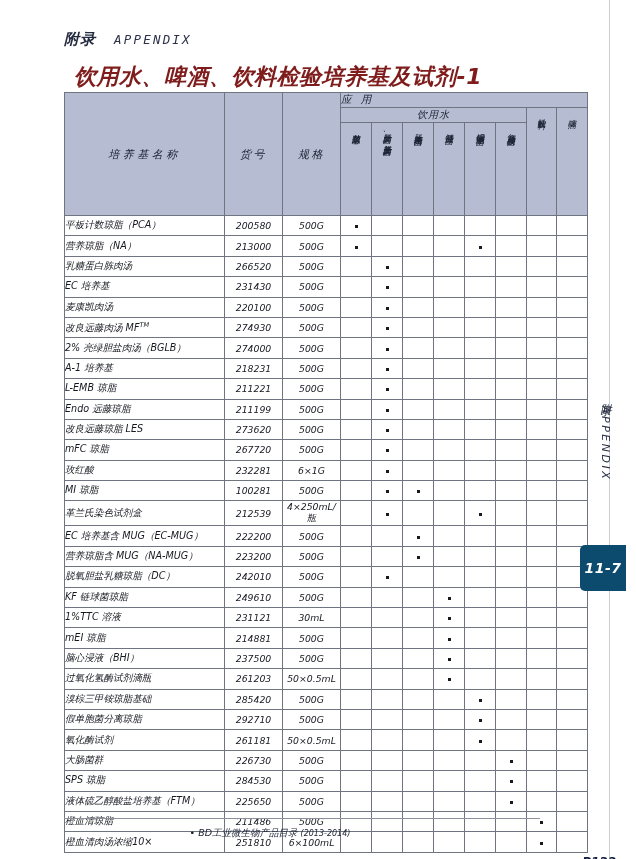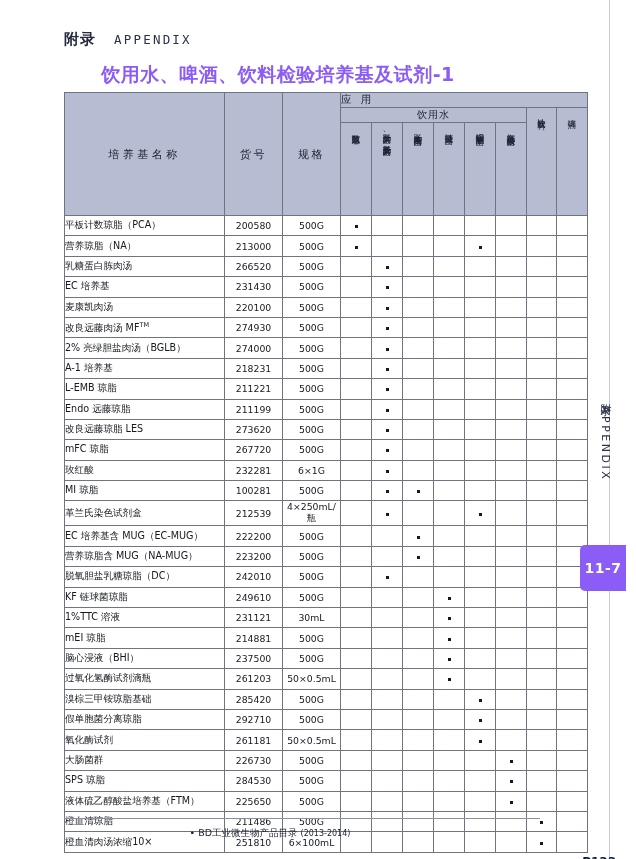--- a/index.html
+++ b/index.html
@@ -4,38 +4,38 @@
 <style>
   html,body{margin:0;padding:0;}
   body{
     width:636px;height:859px;
     background:#ffffff;
     font-family:"Liberation Serif","DejaVu Serif",serif;
     color:#111;
     position:relative;
     overflow:hidden;
   }
-  .page{position:absolute;inset:0;}
+  .page{position:absolute;inset:0;font-style:italic;}
 
   
   .appendix-line{
     position:absolute;left:64px;top:30px;
     display:flex;align-items:baseline;gap:18px;
     color:#232a3d;
   }
   .appendix-cn{font-size:15px;font-family:"DejaVu Sans","Liberation Sans",sans-serif;letter-spacing:1px;font-weight:600;}
   .appendix-en{font-size:12.5px;font-family:"DejaVu Sans Mono","Liberation Mono",monospace;letter-spacing:2.2px;color:#2a3147;}
 
   .doc-title{
     position:absolute;left:16px;right:96px;top:62px;
     text-align:center;
-    font-size:19px;
+    font-size:22px;
     font-family:"DejaVu Sans","Liberation Sans",sans-serif;
     font-weight:600;
-    color:#8b5cf6;
+    color:#7f1d1d;
     letter-spacing:.5px;
   }
 
   
   .tbl-wrap{position:absolute;left:64px;top:92px;}
   table.main{
     border-collapse:collapse;
     table-layout:fixed;
     font-family:"DejaVu Sans","Liberation Sans",sans-serif;
   }
@@ -87,21 +87,21 @@
     font-family:"DejaVu Sans","Liberation Sans",sans-serif;
     font-size:11px;
     letter-spacing:2.5px;
     color:#2d3345;
     text-align:center;
     white-space:nowrap;
   }
   .side-badge{
     position:absolute;right:10px;top:545px;
     width:46px;height:46px;
-    background:#8b5cf6;
+    background:#0c4a6e;
     border-radius:5px 0 0 5px;
     color:#fff;
     font-family:"DejaVu Sans","Liberation Sans",sans-serif;
     font-weight:bold;font-size:14px;
     display:flex;align-items:center;justify-content:center;
     letter-spacing:.5px;
   }
 
   
   .foot-rule{position:absolute;left:64px;right:96px;top:818px;height:1px;background:#8d919c;}

